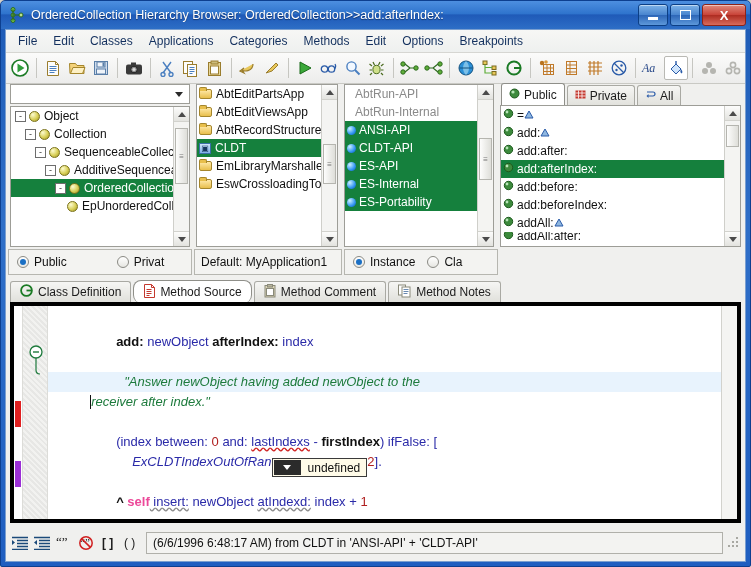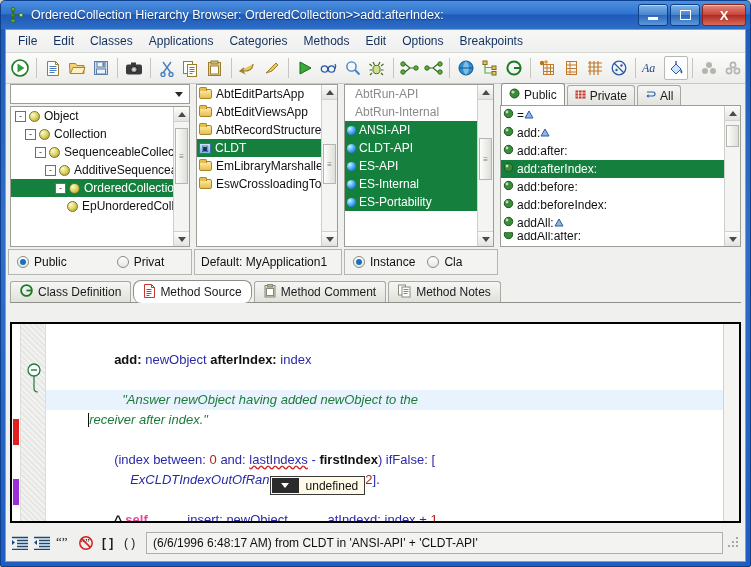--- a/index.html
+++ b/index.html
@@ -160,36 +160,36 @@
   
   .maintabs{position:absolute;left:4px;top:250px;right:4px;height:22px;
      display:flex;align-items:flex-end;border-bottom:1px solid #8f8f89;}
   .mtab{height:20px;display:flex;align-items:center;gap:5px;padding:0 9px;
      border:1px solid #a9a9a3;border-bottom:none;border-radius:3px 3px 0 0;
      background:linear-gradient(to bottom,#f6f6f4,#e0e0db);
      font-size:12px;color:#1b1b1b;margin-right:2px;white-space:nowrap;}
   .mtab.active{height:22px;background:#fff;border-color:#8f8f89;position:relative;top:1px;border-radius:8px;}
   
   .editorwrap{position:absolute;left:4px;top:272px;right:4px;bottom:38px;
-     background:#fff;border:2px solid #000000;box-sizing:border-box;display:flex;margin-top:20px;}
+     background:#fff;border:4px solid #000000;box-sizing:border-box;display:flex;}
   .gutter-marks{width:8px;background:#fff;position:relative;flex:none;}
   .mk{position:absolute;left:1px;width:6px;}
   .gutter-fold{width:24px;background:#ececeb;position:relative;flex:none;
      border-left:1px solid #dcdcd8;border-right:1px solid #dcdcd8;
      background-image:repeating-linear-gradient(45deg,#e7e7e5 0 2px,#f2f2f0 2px 4px);}
   .codearea{flex:1;position:relative;padding:6px 0 0 6px;overflow:hidden;}
   .cl{height:20px;line-height:20px;font-size:13px;white-space:pre;font-family:"Liberation Sans",sans-serif;}
   .kw{color:#101010;font-weight:bold;}
   .var{color:#2a2aa8;}
   .cmt{color:#1d7a3c;font-style:italic;}
   .num{color:#b02020;}
   .cls{color:#2a2aa8;font-style:italic;}
   .hl{background:#e8f3fd;}
   .squig{text-decoration:underline;text-decoration-style:wavy;text-decoration-color:#d02020;}
-  .squig2{text-decoration-style:wavy;text-decoration-color:#8a8a8a;padding-left:36px;}
+  .squig2{text-decoration:underline;text-decoration-style:wavy;text-decoration-color:#8a8a8a;}
   .caret{display:inline-block;width:1px;height:14px;background:#111;vertical-align:-3px;}
   .cmbinline{display:inline-flex;align-items:center;height:17px;border:1px solid #3a3a3a;
      background:#fffbe8;vertical-align:-4px;font-style:normal;}
   .cmbinline .btn{width:15px;height:15px;margin:1px;background:#2b2b2b;
      display:flex;align-items:center;justify-content:center;}
   .cmbinline .btn i{width:0;height:0;border-left:4px solid transparent;
      border-right:4px solid transparent;border-top:5px solid #fff;display:block;}
   .cmbinline span{padding:0 6px;font-size:12px;color:#111;}
   .vscroll{width:15px;border-left:1px solid #d2d2cd;background:#f4f4f2;flex:none;
      display:flex;flex-direction:column;align-items:center;}

